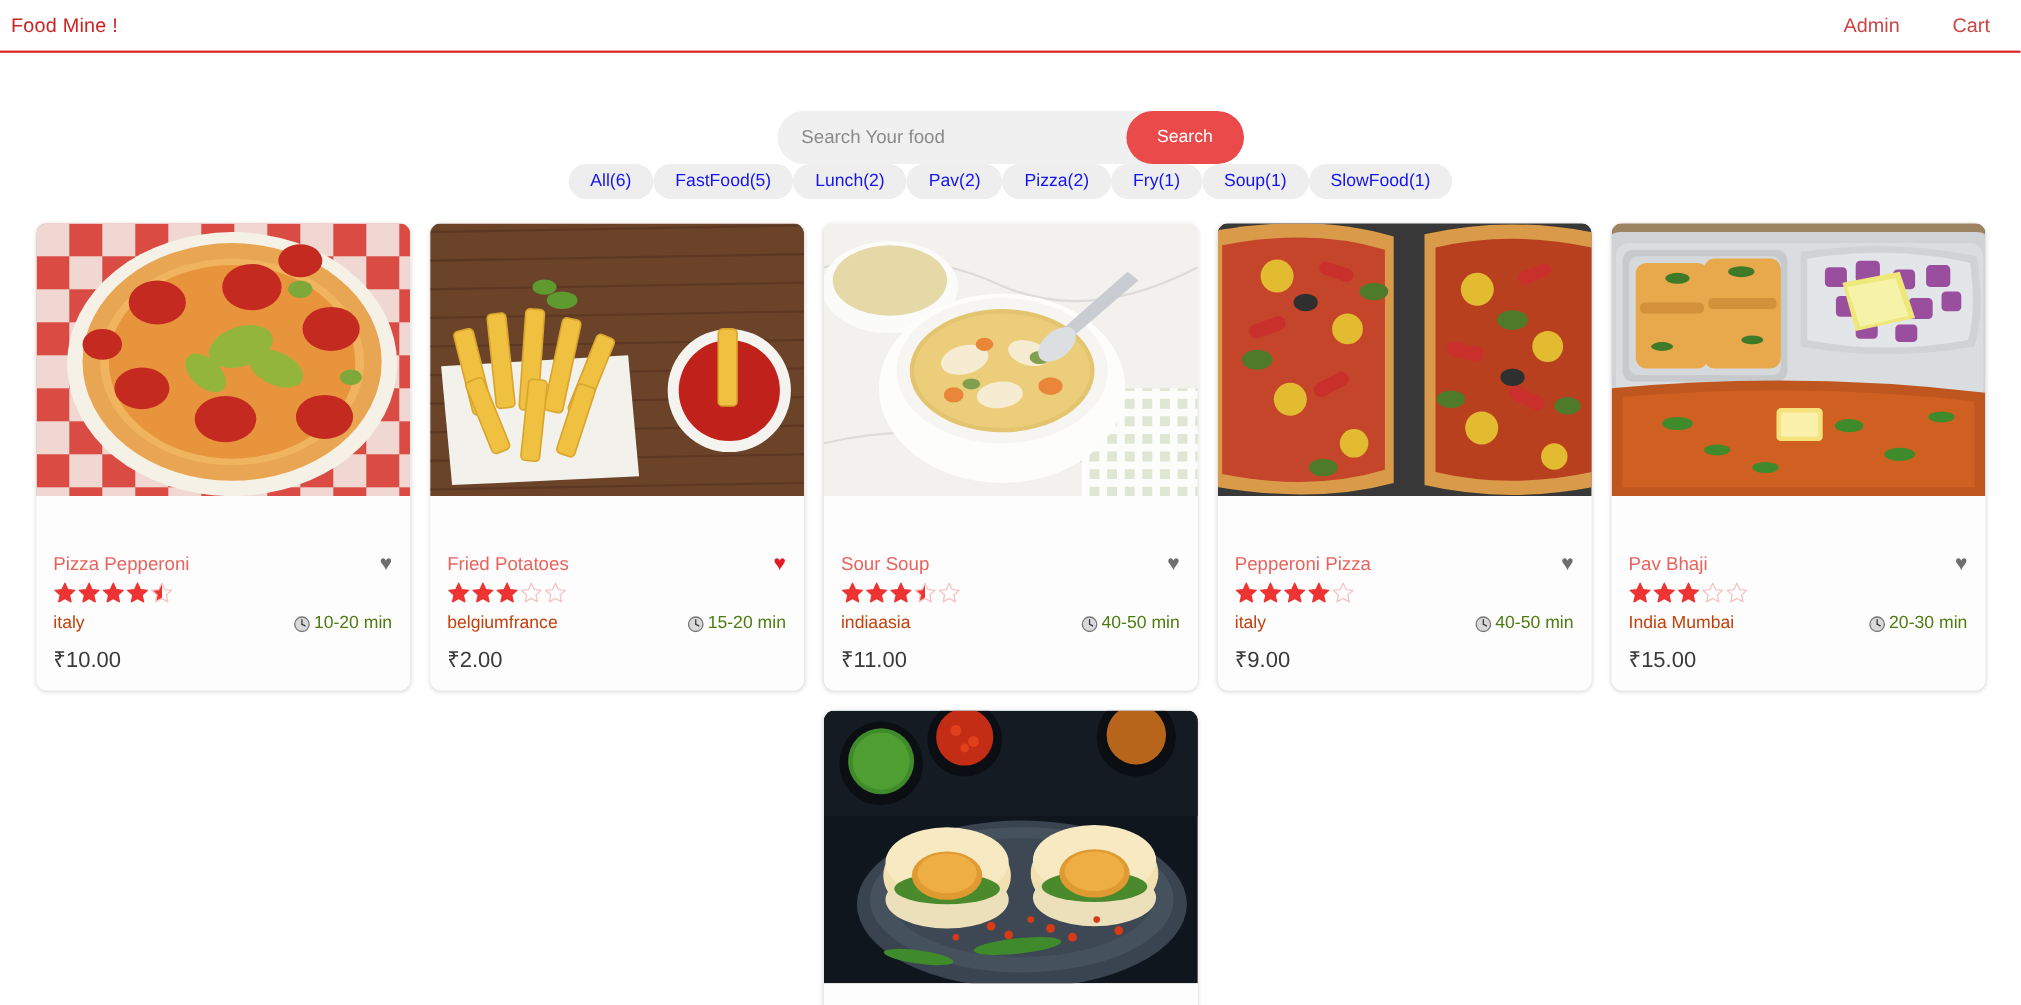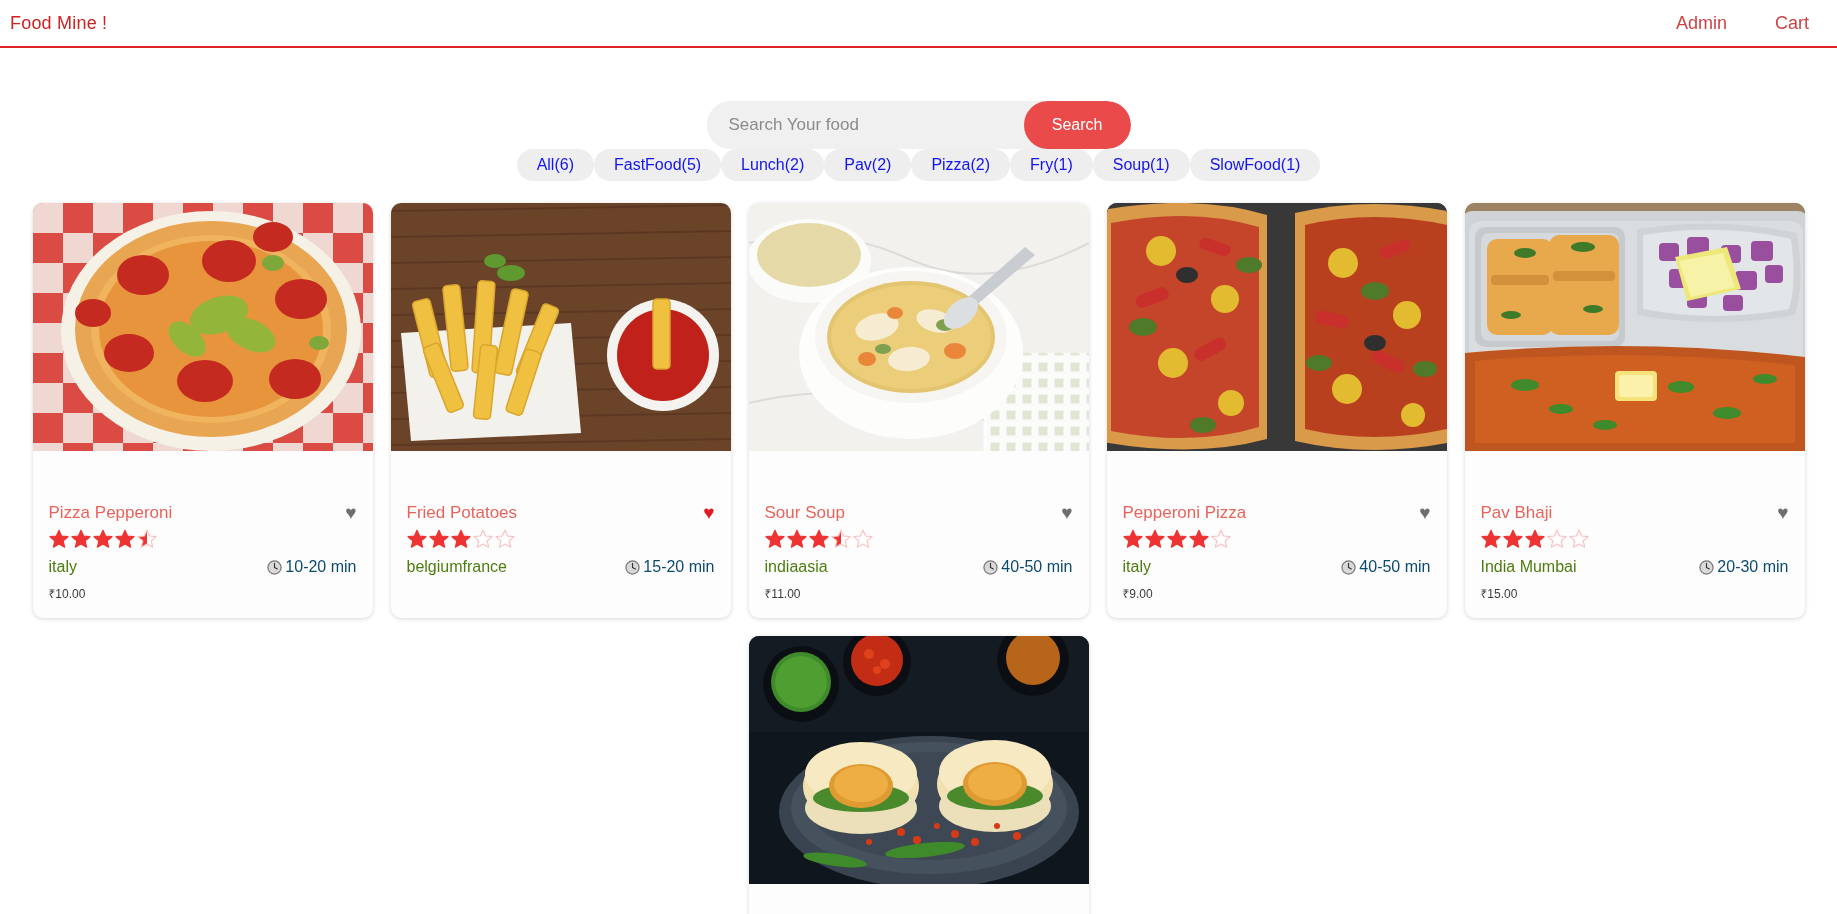--- a/index.html
+++ b/index.html
@@ -150,31 +150,31 @@
 
   .stars { margin-top: 6px; height: 19px; display: flex; }
   .stars svg { display: block; }
 
   .card-meta {
     margin-top: 10px;
     display: flex;
     align-items: center;
     justify-content: space-between;
   }
-  .origin { color: #4d7c0f; font-size: 16px; }
+  .origin { color: #c2410c; font-size: 16px; }
   .time {
-    color: #0c4a6e;
+    color: #4d7c0f;
     font-size: 16px;
     display: flex;
     align-items: center;
     gap: 3px;
     white-space: nowrap;
   }
   .clock-icon { display: block; }
-  .price { margin-top: 9px; color: #3a3a3a; font-size: 12px; }
+  .price { margin-top: 9px; color: #3a3a3a; font-size: 20px; }
 </style>
 </head>
 <body>
 
 <header class="header">
   <a class="brand" href="#">Food Mine !</a>
   <nav class="nav-links">
     <a class="nav-link" href="#">Admin</a>
     <a class="nav-link" href="#">Cart</a>
   </nav>
@@ -434,20 +434,21 @@
             <span>
               <svg class="clock-icon" width="15" height="15" viewBox="0 0 16 16" xmlns="http://www.w3.org/2000/svg">
                 <circle cx="8" cy="8" r="7" fill="#d9d9d9" stroke="#777" stroke-width="1.3"></circle>
                 <line x1="8" y1="8" x2="8" y2="3.6" stroke="#333" stroke-width="1.2" stroke-linecap="round"></line>
                 <line x1="8" y1="8" x2="11" y2="9.6" stroke="#333" stroke-width="1.2" stroke-linecap="round"></line>
               </svg>
             </span>
             <span>15-20 min</span>
           </span>
         </div>
+        <div class="price">₹2.00</div>
       </div>
     </div>
     <div class="card">
       <div class="card-img">
         <svg viewBox="0 0 340 248" preserveAspectRatio="xMidYMid slice" xmlns="http://www.w3.org/2000/svg">
           <rect width="340" height="248" fill="#f2f1ee"></rect>
           <g stroke="#d8d6d2" stroke-width="2" fill="none" opacity=".8">
             <path d="M0 40 Q80 20 160 56 T340 40"></path>
             <path d="M0 200 Q100 176 210 210 T340 190"></path>
           </g>

